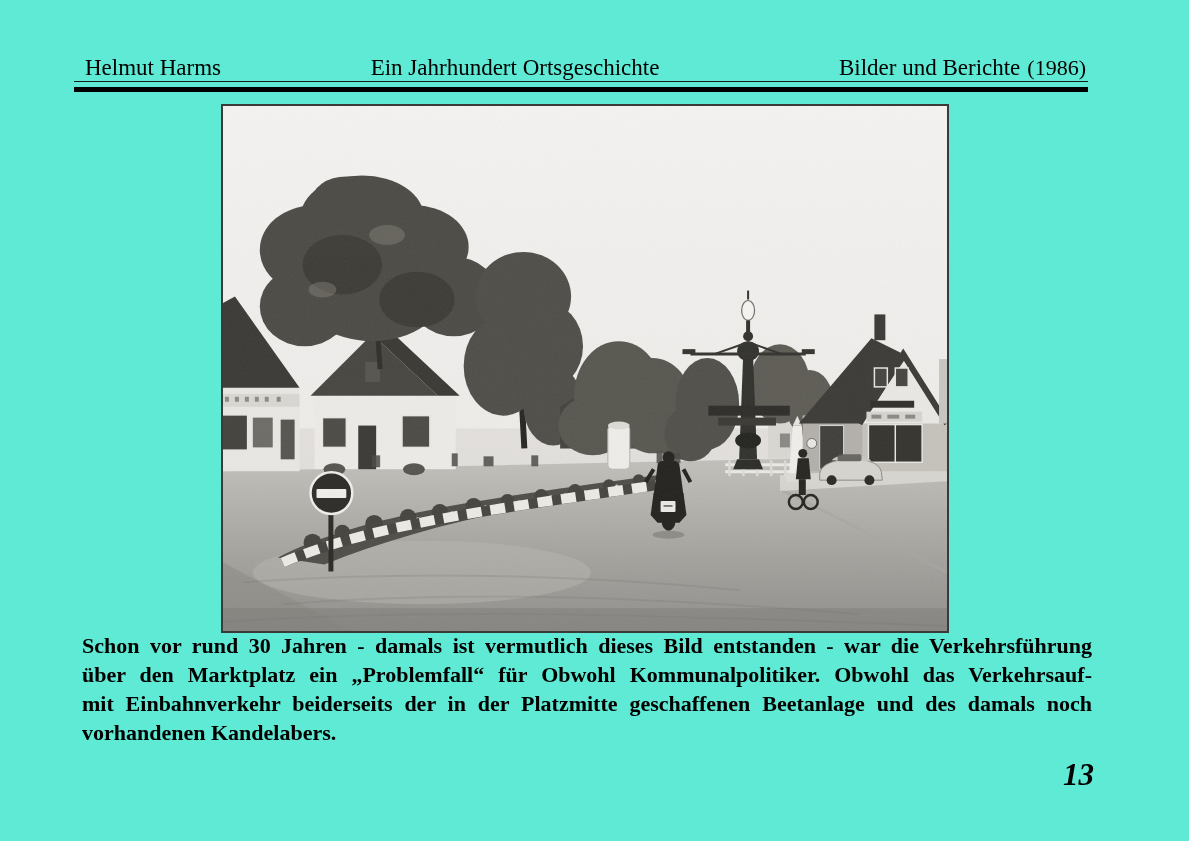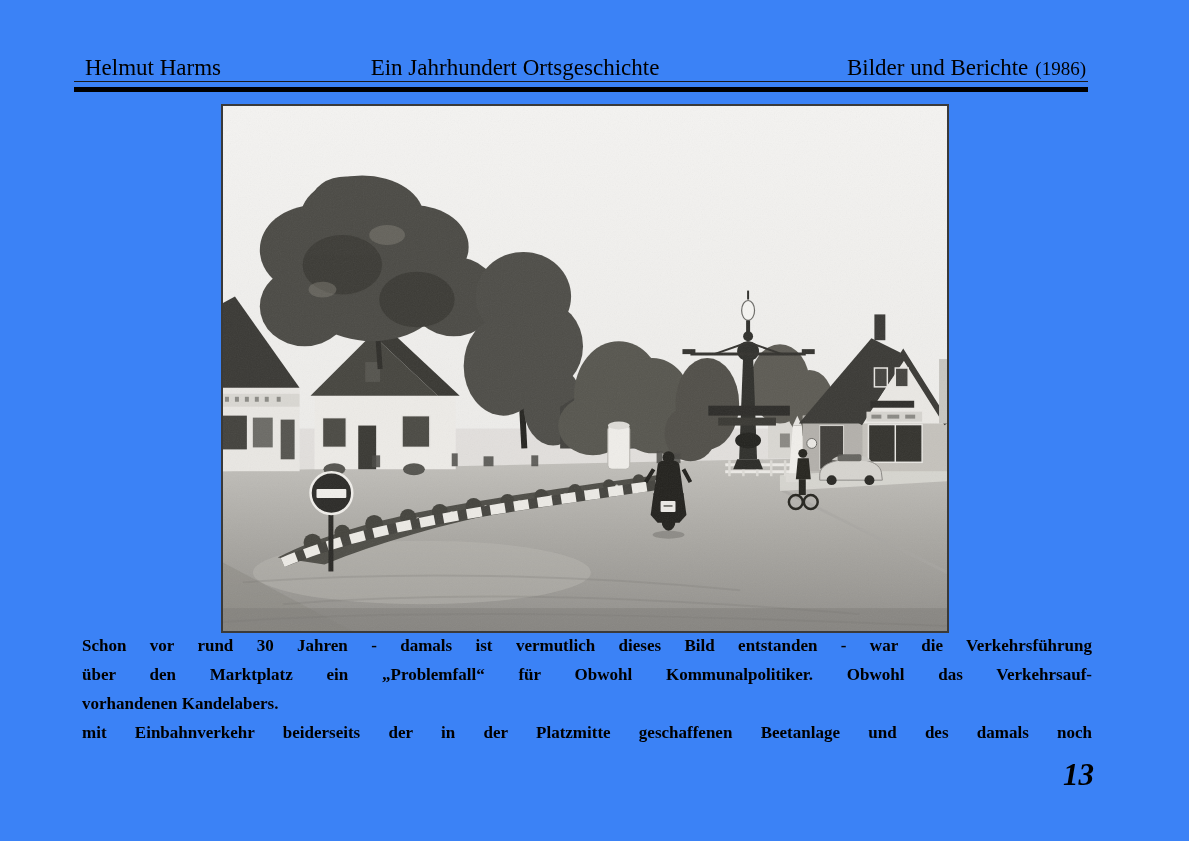--- a/index.html
+++ b/index.html
@@ -1,37 +1,37 @@
 <!DOCTYPE html>
 <html><head>
 <meta charset="utf-8">
 <style>
   html,body{margin:0;padding:0;background:#e8e8e8;}
   .page{
-    position:relative;width:1189px;height:841px;background:#3b82f6;
+    position:relative;width:1189px;height:841px;background:#5eead4;
     font-family:"Liberation Serif","DejaVu Serif",serif;color:#000;
     overflow:hidden;margin:0 auto;
   }
   
   .hdr-text{position:absolute;top:55px;font-size:23px;white-space:nowrap;}
   .hdr-author{left:85px;}
   .hdr-title{left:515px;transform:translateX(-50%);text-align:right;}
   .hdr-series{right:103px;}
-  .hdr-year{font-size:19px;margin-left:7px;}
+  .hdr-year{font-size:22px;margin-left:7px;}
   .rule-thin{position:absolute;left:74px;top:81px;width:1014px;height:1px;background:#1a1a1a;}
   .rule-thick{position:absolute;left:74px;top:87px;width:1014px;height:5px;background:#000;}
   
   .photo{
     position:absolute;left:221px;top:104px;width:728px;height:529px;
     border:2px solid #3a3a3a;box-sizing:border-box;margin:0;background:#efeeec;
   }
   .photo svg{display:block;width:100%;height:100%;}
   
   .caption{position:absolute;left:82px;top:632px;width:1010px;
-    font-weight:bold;font-size:17px;line-height:28.9px;}
+    font-weight:bold;font-size:22px;line-height:28.9px;}
   .cap-line{text-align:justify;text-align-last:justify;}
   .cap-line.last{text-align:left;text-align-last:left;}
   
   .pagenum{position:absolute;right:95px;top:757px;font-size:31px;font-weight:bold;font-style:italic;}
 </style>
 </head>
 <body>
 
 <div class="page">
 
@@ -297,19 +297,19 @@
         <path d="M0,520 C200,506 430,512 728,524"></path>
       </g>
 
       <rect x="0" y="0" width="728" height="529" filter="url(#grain)" opacity="0.08"></rect>
     </svg>
   </figure>
 
   <div class="caption">
     <div class="cap-line">Schon vor rund 30 Jahren - damals ist vermutlich dieses Bild entstanden - war die Verkehrsführung</div>
     <div class="cap-line">über den Marktplatz ein „Problemfall“ für Obwohl Kommunalpolitiker. Obwohl das Verkehrsauf-</div>
+    <div class="cap-line">mit Einbahnverkehr beiderseits der in der Platzmitte geschaffenen Beetanlage und des damals noch</div>
     <div class="cap-line last">vorhandenen Kandelabers.</div>
-    <div class="cap-line">mit Einbahnverkehr beiderseits der in der Platzmitte geschaffenen Beetanlage und des damals noch</div>
   </div>
 
   <div class="pagenum">13</div>
 
 </div>
 
 </body></html>

